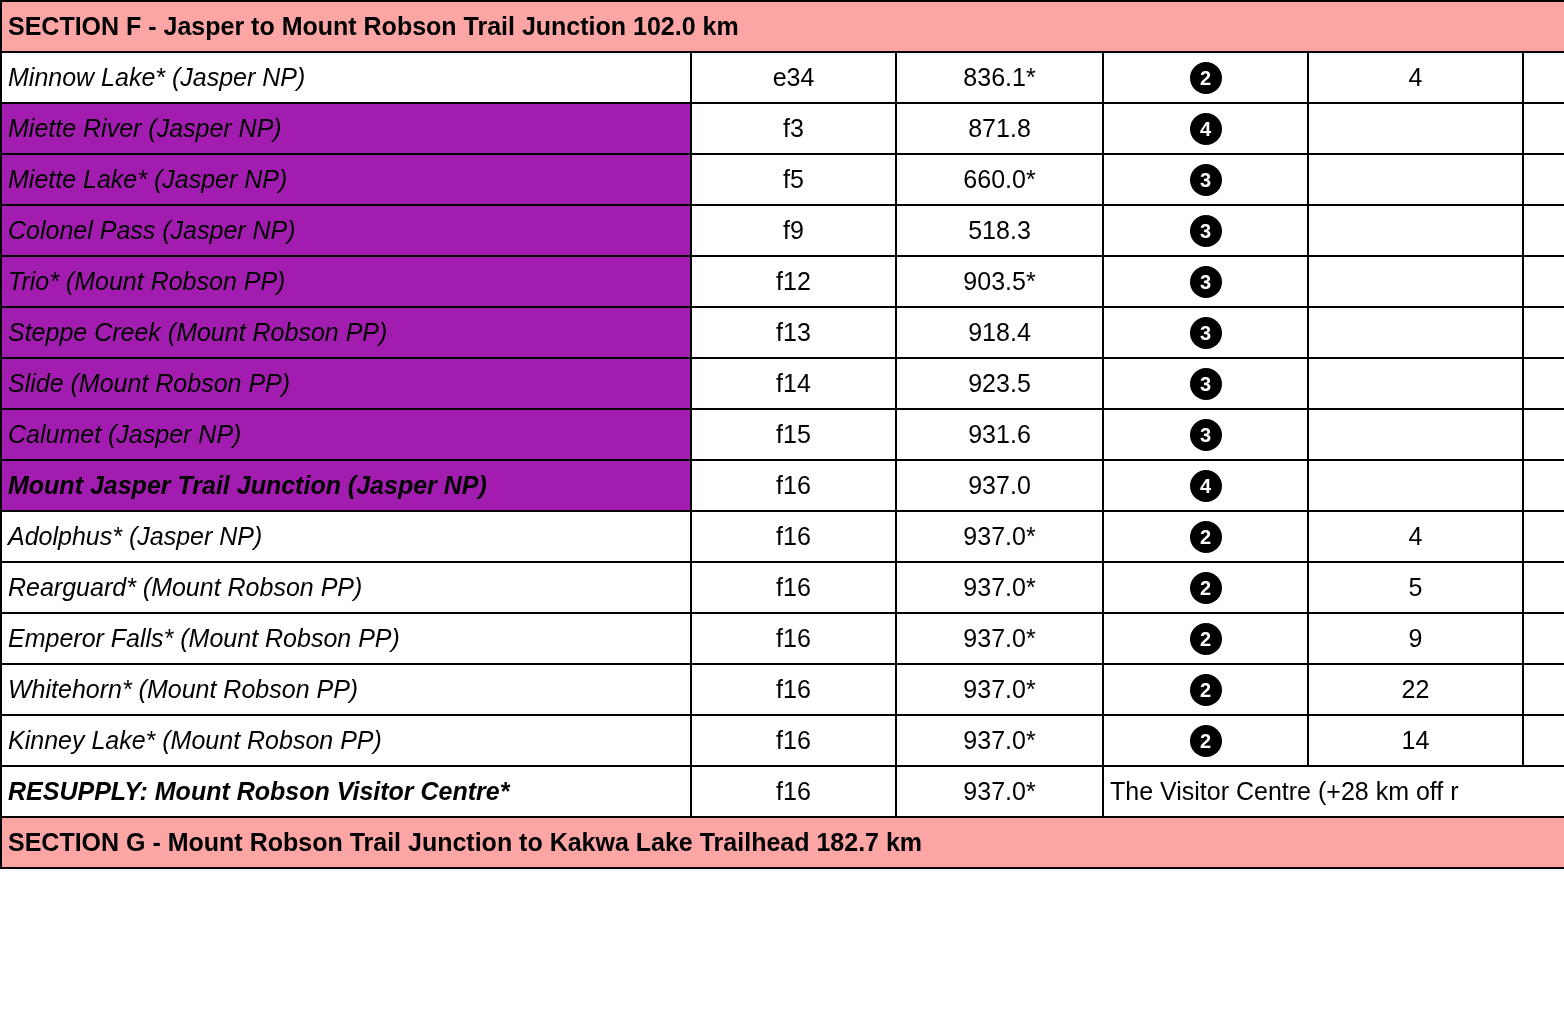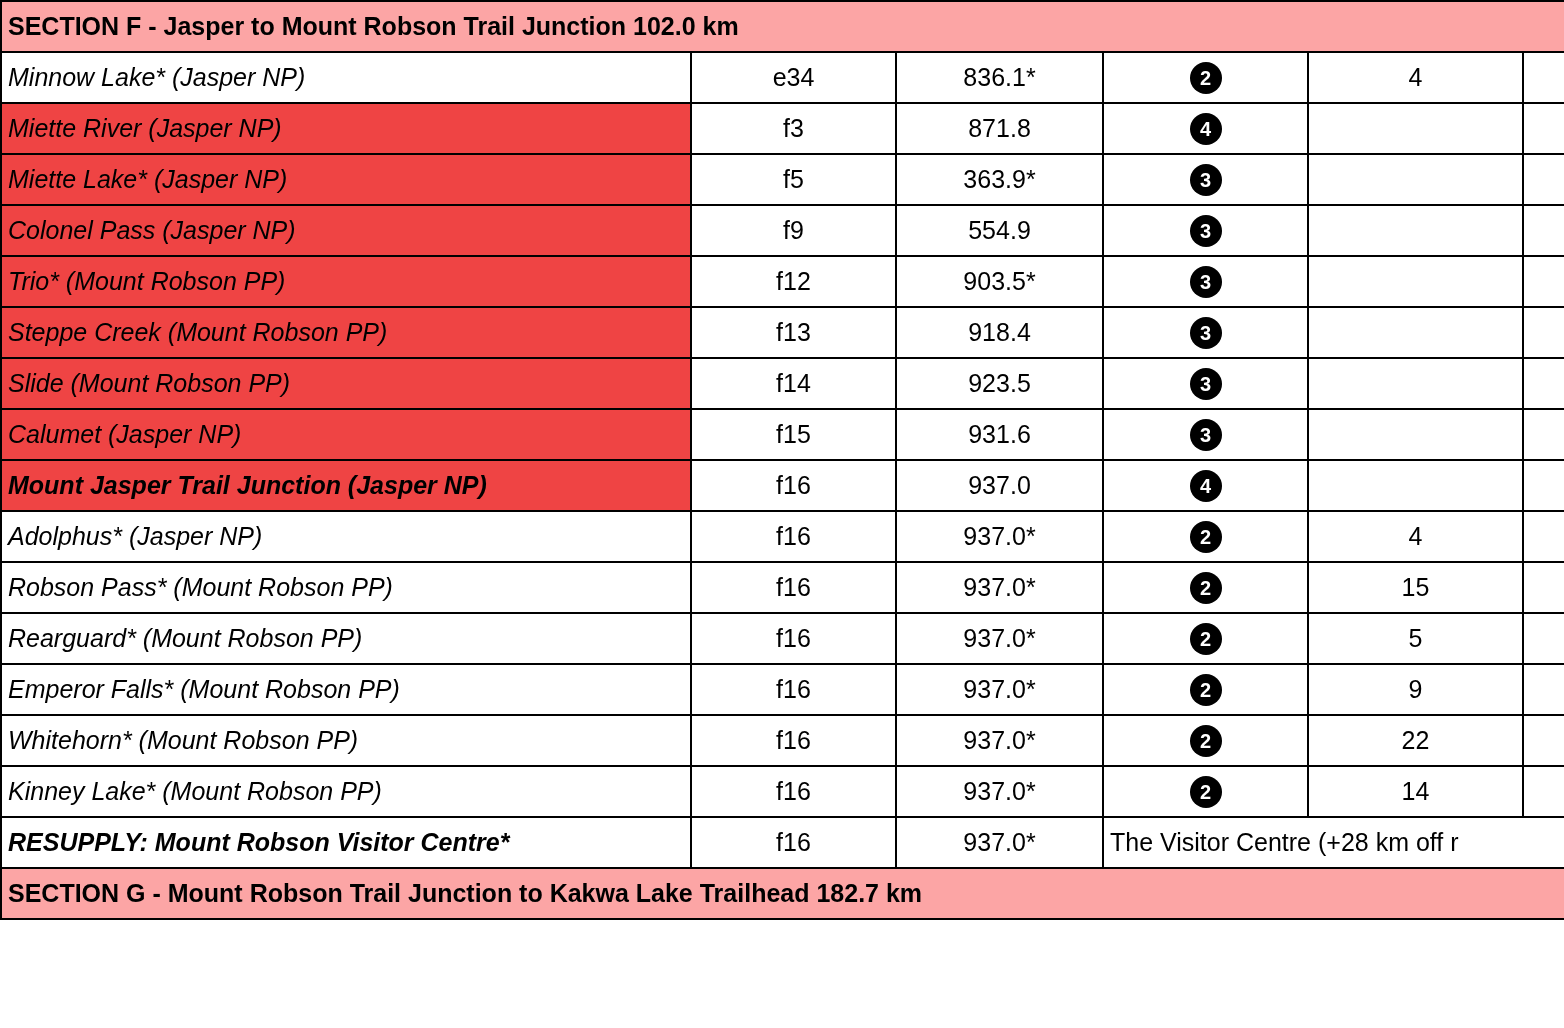--- a/index.html
+++ b/index.html
@@ -45,21 +45,21 @@
   }
   .name-cell {
     text-align: left;
     padding-left: 8px;
     font-style: italic;
   }
   .center-cell {
     text-align: center;
   }
   .shaded {
-    background: #ef4444;
+    background: #a21caf;
   }
   .bold {
     font-weight: bold;
   }
   .notes-cell {
     text-align: left;
     padding-left: 6px;
     font-size: 25px;
   }
   .badge {
@@ -109,30 +109,30 @@
       <td class="center-cell">f3</td>
       <td class="center-cell">871.8</td>
       <td class="center-cell"><span class="badge">4</span></td>
       <td class="center-cell"></td>
       <td class="empty-cell"></td>
     </tr>
 
     <tr>
       <td class="name-cell shaded">Miette Lake* (Jasper NP)</td>
       <td class="center-cell">f5</td>
-      <td class="center-cell">363.9*</td>
+      <td class="center-cell">660.0*</td>
       <td class="center-cell"><span class="badge">3</span></td>
       <td class="center-cell"></td>
       <td class="empty-cell"></td>
     </tr>
 
     <tr>
       <td class="name-cell shaded">Colonel Pass (Jasper NP)</td>
       <td class="center-cell">f9</td>
-      <td class="center-cell">554.9</td>
+      <td class="center-cell">518.3</td>
       <td class="center-cell"><span class="badge">3</span></td>
       <td class="center-cell"></td>
       <td class="empty-cell"></td>
     </tr>
 
     <tr>
       <td class="name-cell shaded">Trio* (Mount Robson PP)</td>
       <td class="center-cell">f12</td>
       <td class="center-cell">903.5*</td>
       <td class="center-cell"><span class="badge">3</span></td>
@@ -179,28 +179,20 @@
 
     <tr>
       <td class="name-cell">Adolphus* (Jasper NP)</td>
       <td class="center-cell">f16</td>
       <td class="center-cell">937.0*</td>
       <td class="center-cell"><span class="badge">2</span></td>
       <td class="center-cell">4</td>
       <td class="empty-cell"></td>
     </tr>
 
-    <tr>
-      <td class="name-cell">Robson Pass* (Mount Robson PP)</td>
-      <td class="center-cell">f16</td>
-      <td class="center-cell">937.0*</td>
-      <td class="center-cell"><span class="badge">2</span></td>
-      <td class="center-cell">15</td>
-      <td class="empty-cell"></td>
-    </tr>
 
     <tr>
       <td class="name-cell">Rearguard* (Mount Robson PP)</td>
       <td class="center-cell">f16</td>
       <td class="center-cell">937.0*</td>
       <td class="center-cell"><span class="badge">2</span></td>
       <td class="center-cell">5</td>
       <td class="empty-cell"></td>
     </tr>
 

